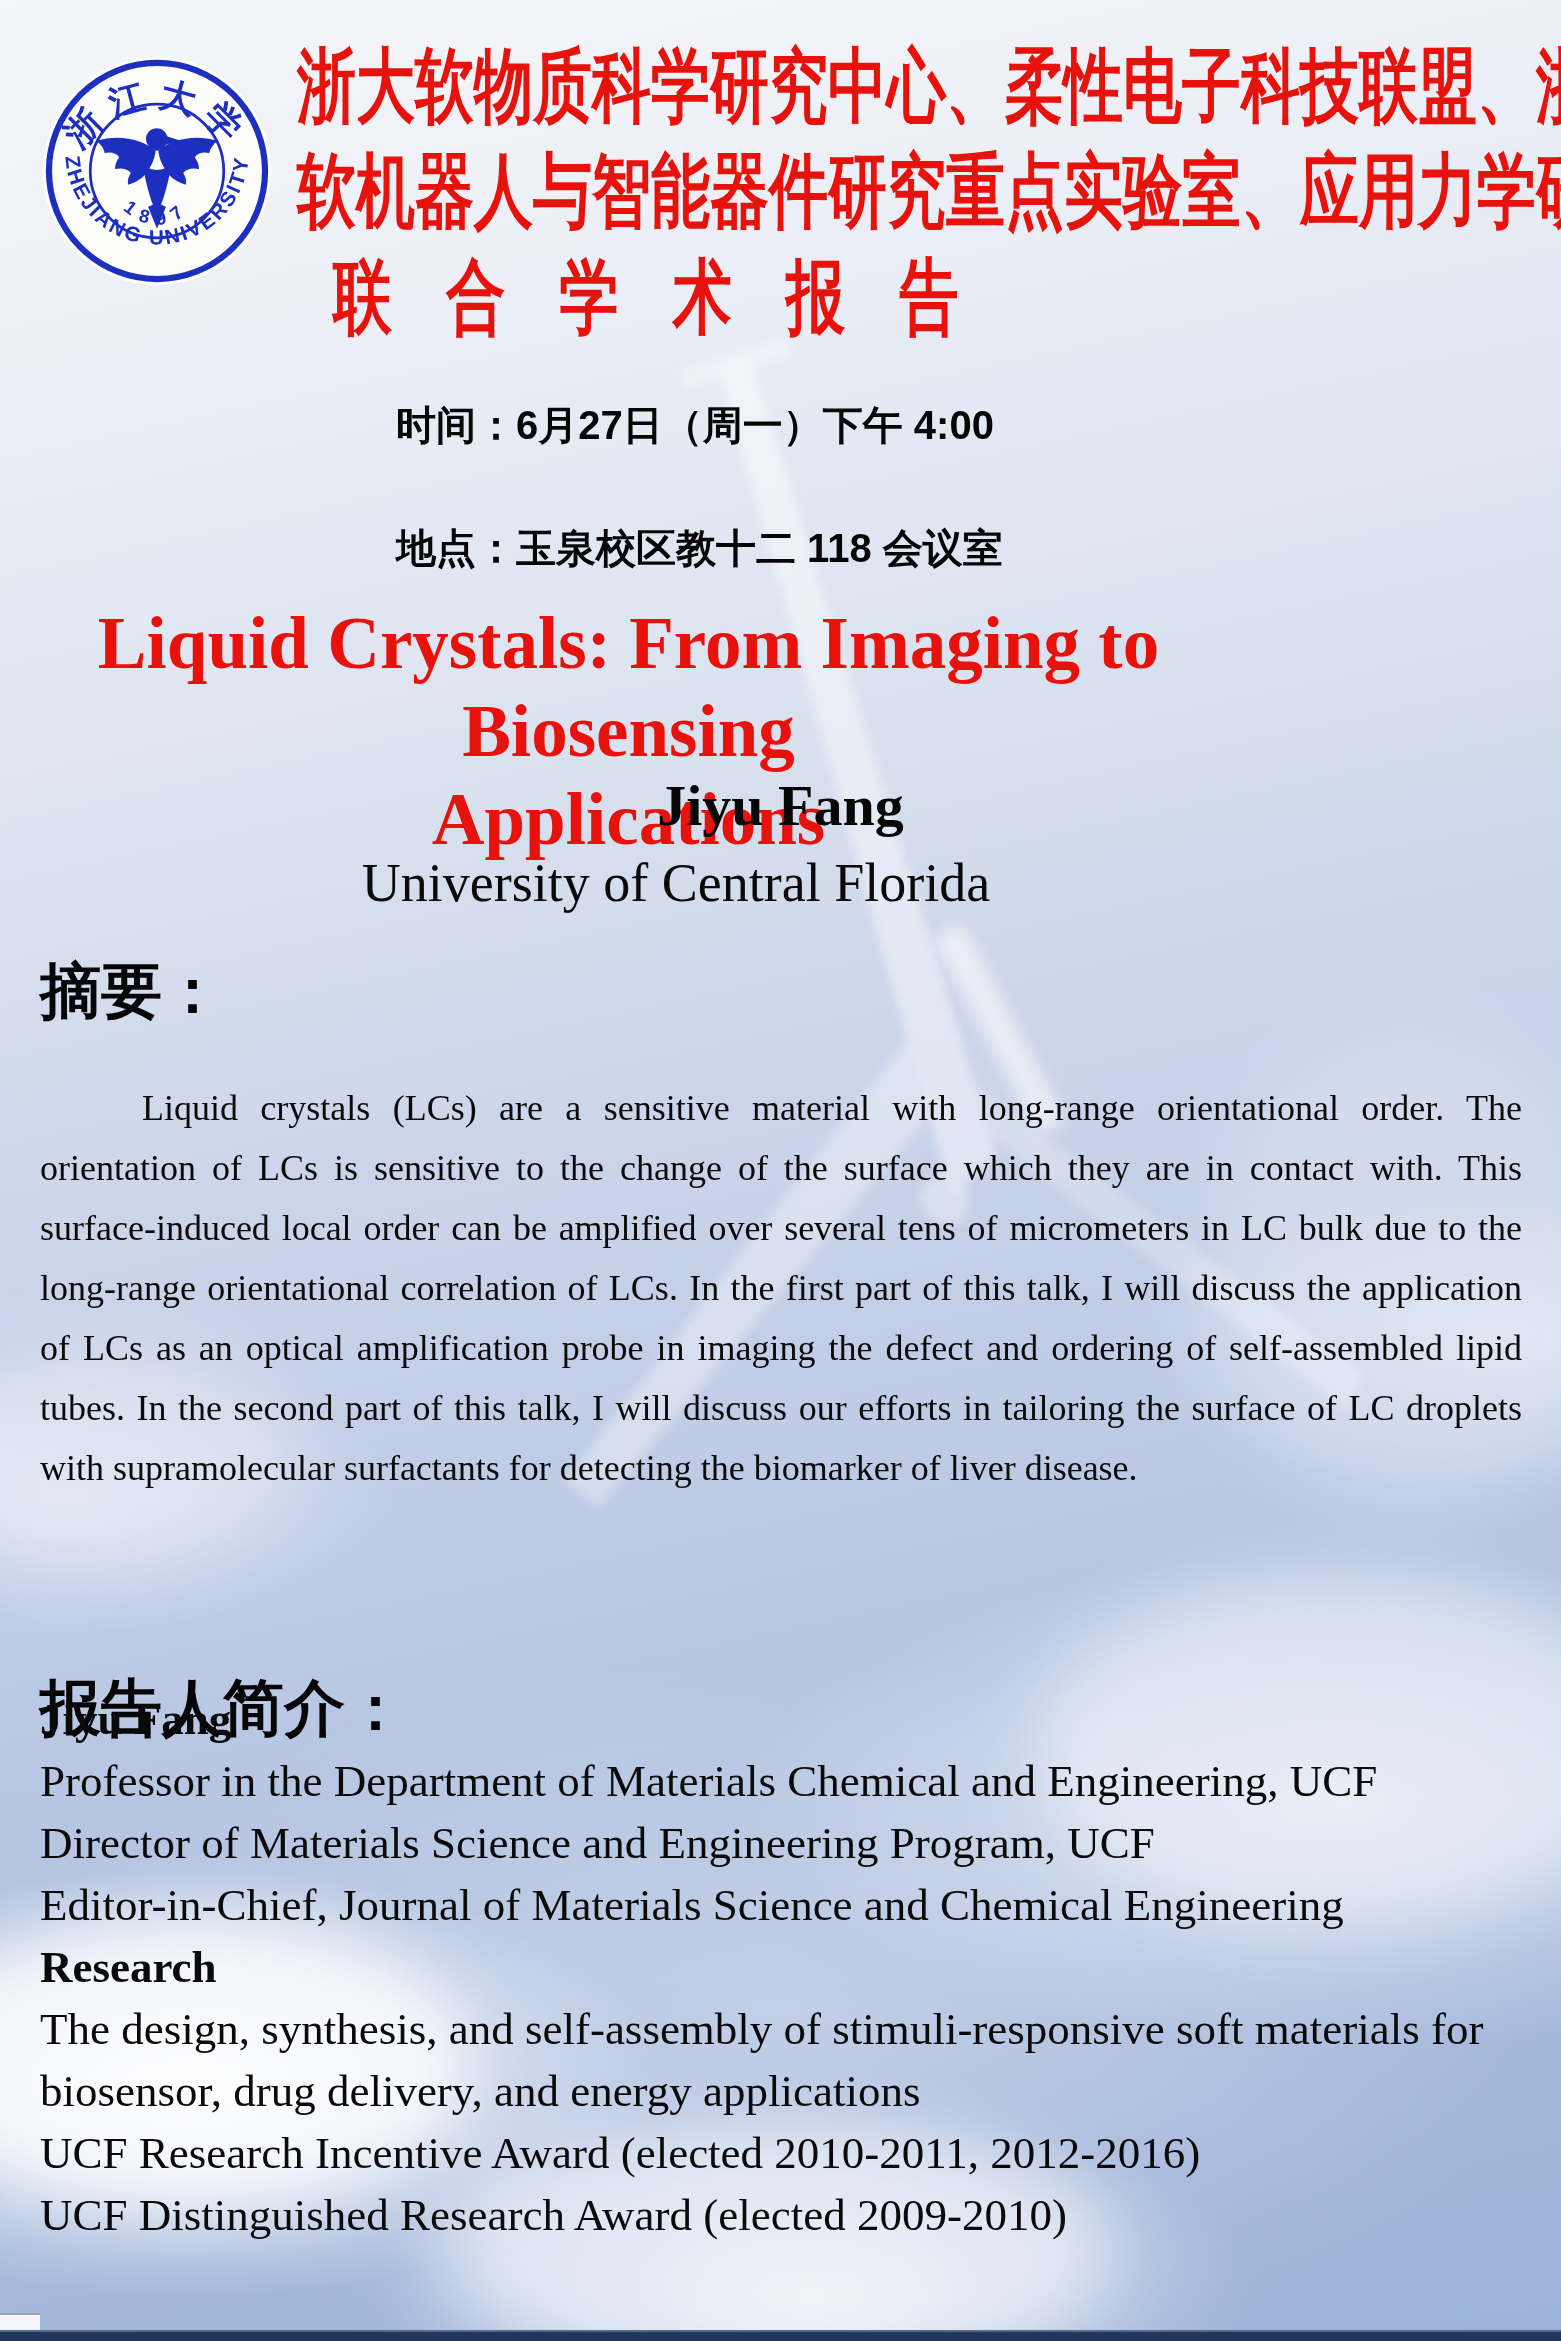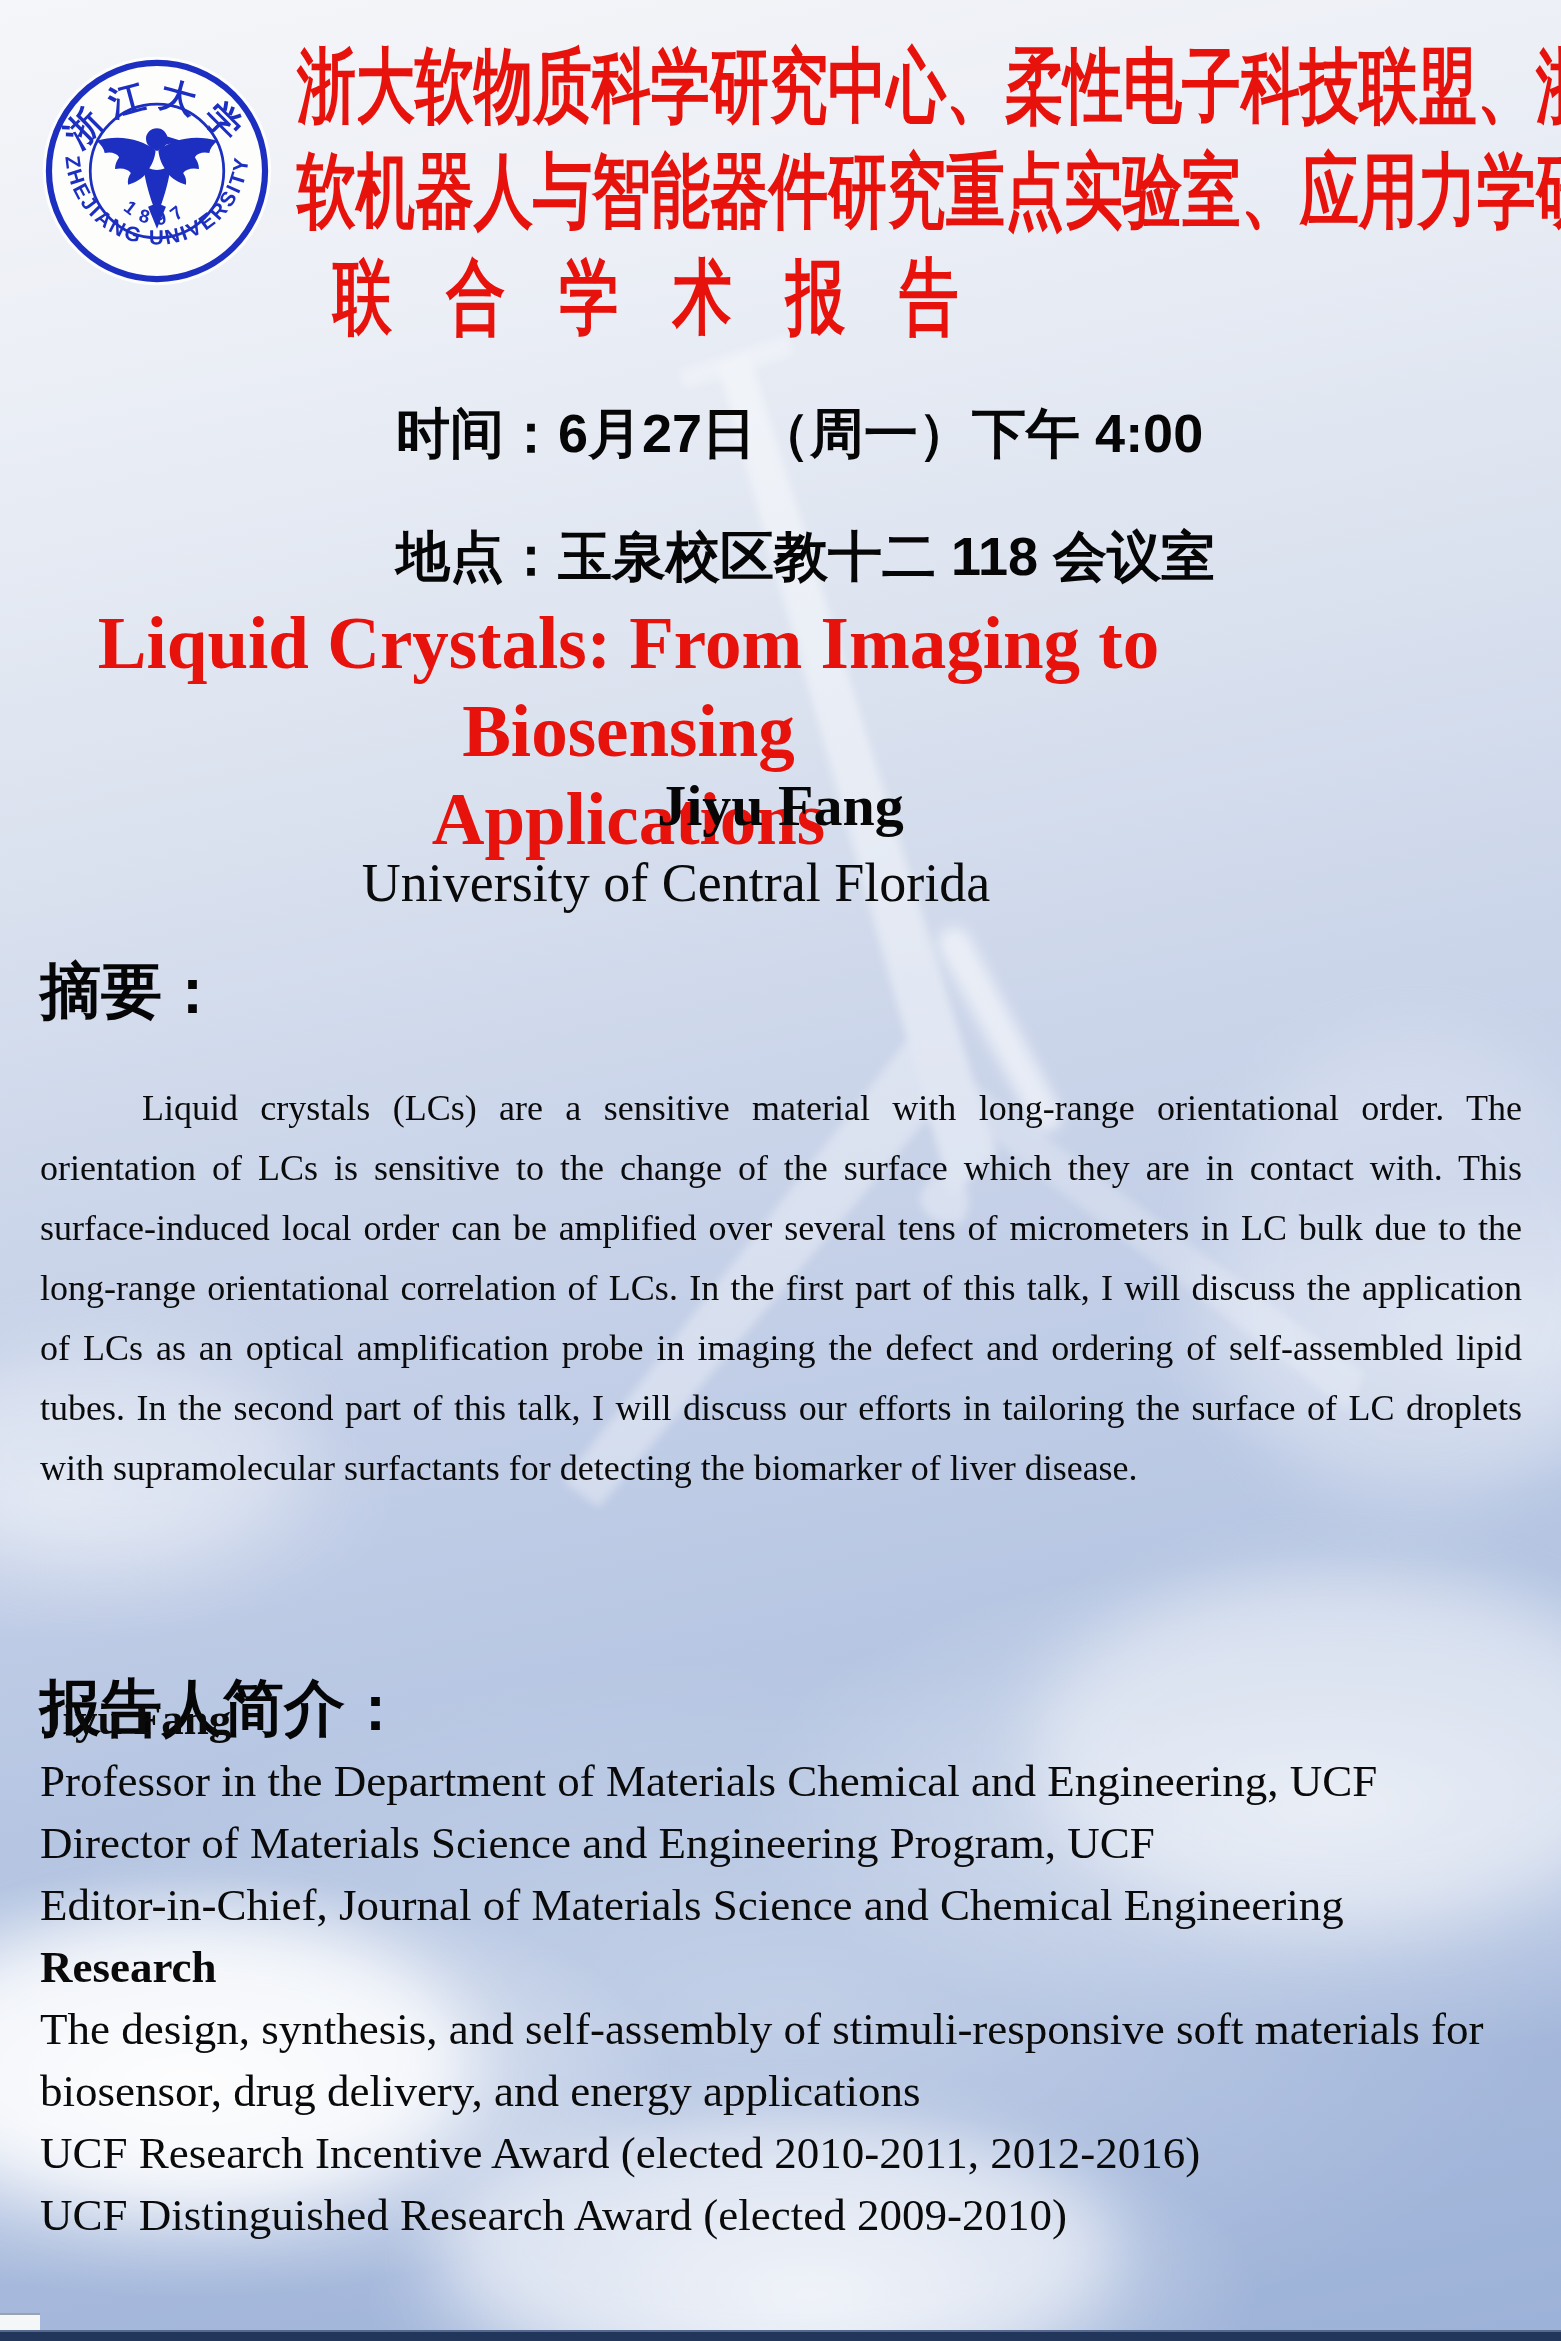--- a/index.html
+++ b/index.html
@@ -38,23 +38,23 @@
   
   .hdr{position:absolute;left:297px;right:18px;top:39px;color:#e8120c;
        font-family:"Liberation Sans","DejaVu Sans",sans-serif;font-weight:700;}
   .hdr-line{font-size:59px;line-height:105px;height:105px;
        text-align:justify;text-align-last:justify;text-justify:inter-character;
        transform:scaleY(1.38);transform-origin:50% 60%;white-space:nowrap;}
   .hdr-line3{font-size:59px;line-height:103px;height:103px;padding-left:36px;
        letter-spacing:0.92em;transform:scaleY(1.38);transform-origin:50% 55%;white-space:nowrap;}
 
   
-  .meta{position:absolute;left:396px;top:372px;
+  .meta{position:absolute;left:396px;top:364px;
         font-family:"Liberation Sans","DejaVu Sans",sans-serif;
-        font-weight:700;font-size:54px;line-height:123px;color:#060606;}
+        font-weight:700;font-size:40px;line-height:123px;color:#060606;}
 
   
   .etitle{position:absolute;left:0;width:1257px;top:600px;text-align:center;
           color:#e8120c;font-weight:700;font-size:73px;line-height:88px;}
   .speaker{position:absolute;left:0;width:1561px;top:772px;text-align:center;
           font-weight:700;font-size:58px;color:#070707;}
   .affil{position:absolute;left:0;width:1352px;top:852px;text-align:center;
           font-weight:400;font-size:54px;color:#0a0a0a;}
 
   

